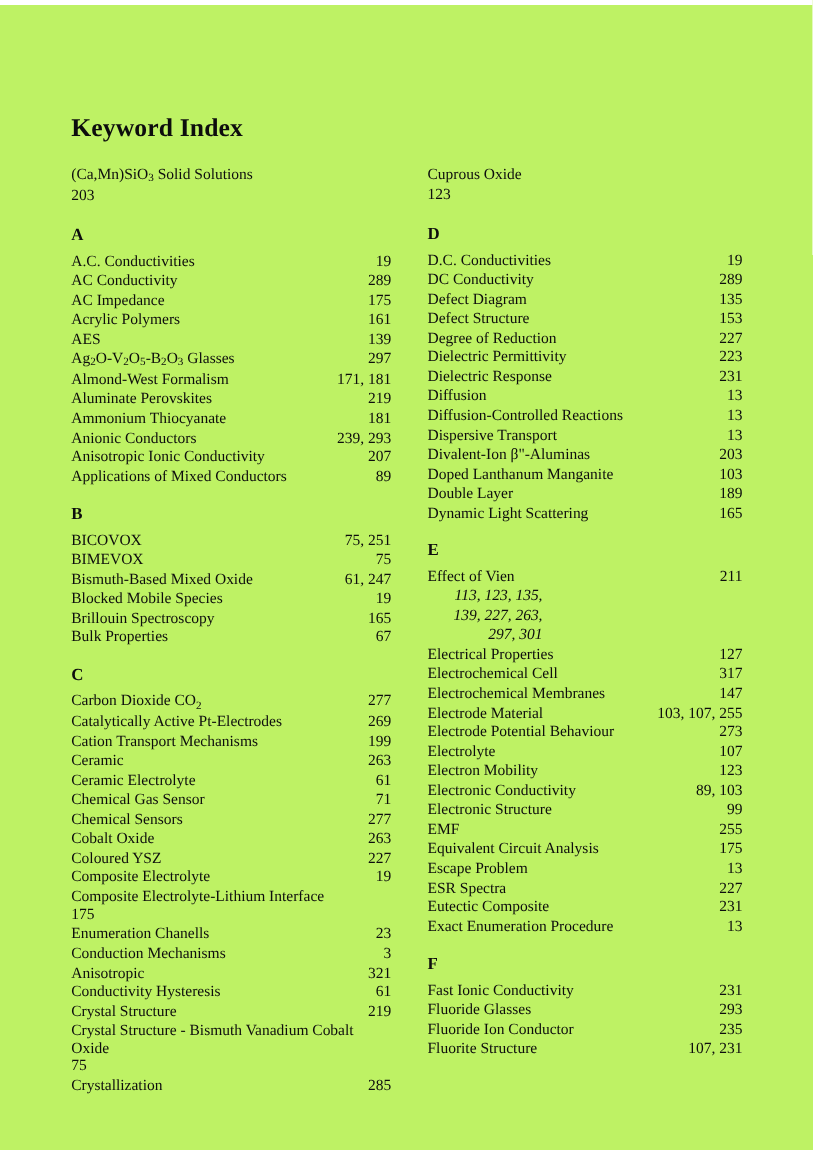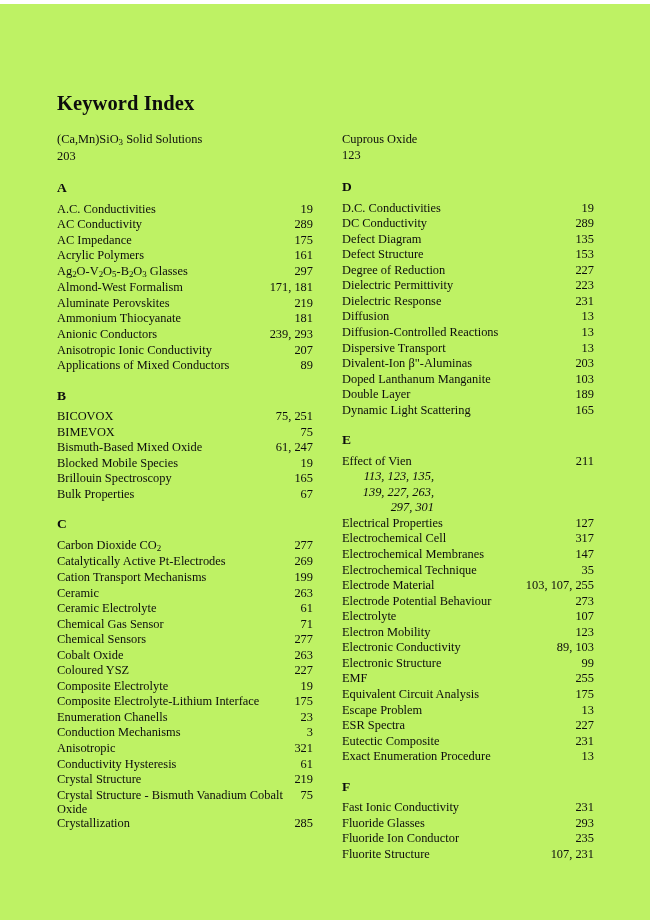--- a/index.html
+++ b/index.html
@@ -58,21 +58,21 @@
   .section-letter.first-sec { padding-top: 17px; }
 
   .entry {
     display: flex;
     align-items: flex-start;
     justify-content: space-between;
     font-size: 12.4px;
     line-height: 15.55px;
     white-space: nowrap;
   }
-  .entry.wrapped { white-space: normal; }
+  .entry.wrapped { white-space: normal; flex-direction: column; }
 
   .entry-term {
     flex: 1 1 auto;
     padding-right: 8px;
     min-width: 0;
   }
   .entry.wrapped .entry-term {
     white-space: normal;
     line-height: 14px;
   }
@@ -125,20 +125,24 @@
         </div>
         <div class="entry">
           <span class="entry-term">AC Impedance</span>
           <span class="entry-pages">175</span>
         </div>
         <div class="entry">
           <span class="entry-term">Acrylic Polymers</span>
           <span class="entry-pages">161</span>
         </div>
         <div class="entry">
+          <span class="entry-term">AES</span>
+          <span class="entry-pages">139</span>
+        </div>
+        <div class="entry">
           <span class="entry-term">Ag<sub>2</sub>O-V<sub>2</sub>O<sub>5</sub>-B<sub>2</sub>O<sub>3</sub> Glasses</span>
           <span class="entry-pages">297</span>
         </div>
         <div class="entry">
           <span class="entry-term">Almond-West Formalism</span>
           <span class="entry-pages">171, 181</span>
         </div>
         <div class="entry">
           <span class="entry-term">Aluminate Perovskites</span>
           <span class="entry-pages">219</span>
@@ -334,24 +338,20 @@
         </div>
         <div class="entry">
           <span class="entry-term">Electrochemical Cell</span>
           <span class="entry-pages">317</span>
         </div>
         <div class="entry">
           <span class="entry-term">Electrochemical Membranes</span>
           <span class="entry-pages">147</span>
         </div>
         <div class="entry">
-          <span class="entry-term">Electrochemical Technique</span>
-          <span class="entry-pages">35</span>
-        </div>
-        <div class="entry">
           <span class="entry-term">Electrode Material</span>
           <span class="entry-pages">103, 107, 255</span>
         </div>
         <div class="entry">
           <span class="entry-term">Electrode Potential Behaviour</span>
           <span class="entry-pages">273</span>
         </div>
         <div class="entry">
           <span class="entry-term">Electrolyte</span>
           <span class="entry-pages">107</span>

